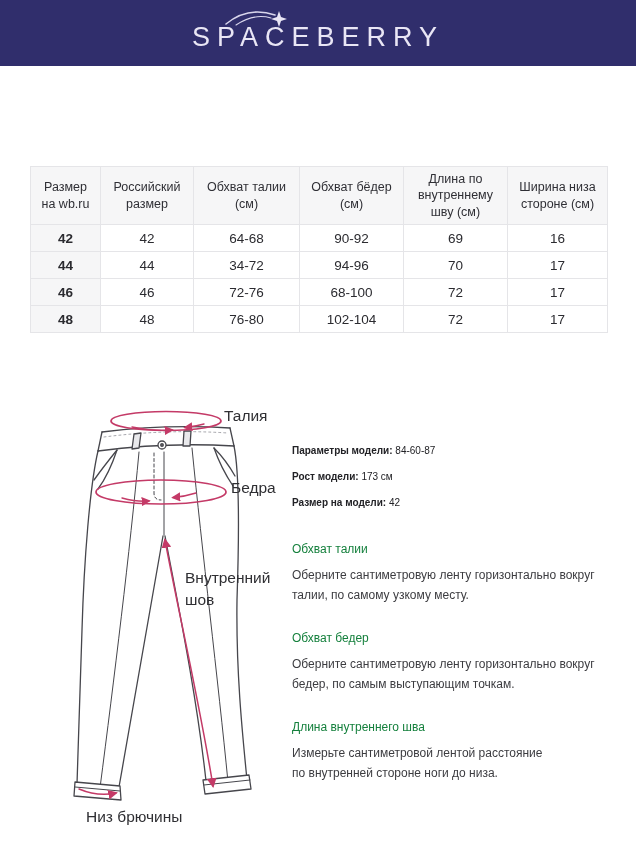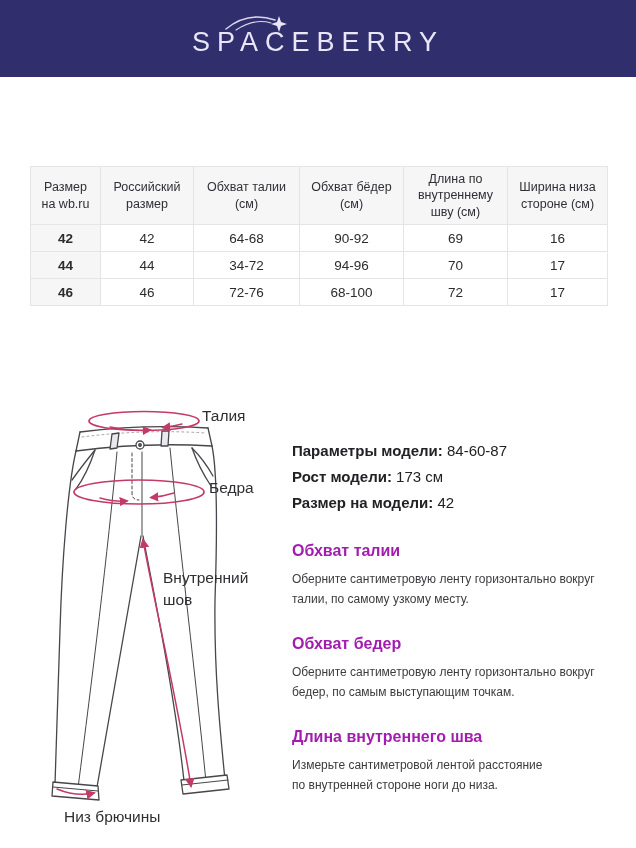--- a/index.html
+++ b/index.html
@@ -1,50 +1,50 @@
 <!DOCTYPE html>
 <html><head>
 <meta charset="utf-8">
 <style>
   * { margin:0; padding:0; box-sizing:border-box; }
   html,body { background:#ffffff; }
   body { font-family:"Liberation Sans", sans-serif; color:#2b2b30; }
   .page { position:relative; width:636px; height:848px; background:#ffffff; overflow:hidden; }
 
   
-  .hdr { position:absolute; left:0; top:0; width:636px; height:77px; background:#302e6c;
+  .hdr { position:absolute; left:0; top:0; width:636px; height:66px; background:#302e6c;
          display:flex; align-items:center; justify-content:center; }
   .brand { position:relative; display:inline-block; color:#e9e6f5; font-size:27px;
            letter-spacing:7px; font-weight:400; padding-top:8px; }
   .brand svg { position:absolute; left:calc(50% - 95px); top:-11px; width:70px; height:28px; }
 
   
   .size-table { position:absolute; left:30px; top:166px; width:577px; border-collapse:collapse;
                 table-layout:fixed; }
   .size-table th, .size-table td { border:1px solid #e5e5e8; text-align:center; vertical-align:middle; }
   .size-table th { background:#f6f6f7; font-weight:400; font-size:12.5px; line-height:1.3;
                    color:#2f2f35; height:58px; padding:4px 6px; }
   .size-table td { font-size:13.5px; color:#2b2b30; height:27px; background:#ffffff; }
   .size-table td.first { background:#f6f6f7; font-weight:700; }
 
   
-  .diagram { position:absolute; left:22px; top:390px; width:260px; height:450px; }
+  .diagram { position:absolute; left:44px; top:390px; width:260px; height:450px; }
   .diagram svg.pants { position:absolute; left:0; top:0; width:260px; height:450px; }
   .dlabel { position:absolute; font-size:15.5px; font-weight:500; color:#2f2f33; line-height:1.4; }
   .dlabel.waist   { left:180px; top:15px; }
   .dlabel.hips    { left:187px; top:87px; }
   .dlabel.inseam  { left:141px; top:177px; width:112px; }
   .dlabel.hem     { left:42px;  top:416px; }
 
   
   .info { position:absolute; left:292px; top:438px; width:332px; }
-  .model-line { font-size:15px; line-height:26px; color:#222226; }
+  .model-line { font-size:10px; line-height:26px; color:#222226; }
   .model-line .lbl { font-weight:700; }
   .section { margin-top:26px; }
-  .section h3 { font-size:16px; font-weight:700; color:#a21caf; margin-bottom:9px; }
+  .section h3 { font-size:12px; font-weight:400; color:#15803d; margin-bottom:9px; }
   .section p { font-size:12px; line-height:20px; color:#3c3c40; white-space:pre-line; }
 </style>
 </head>
 <body>
 
 <div class="page">
 
   <div class="hdr">
     <span class="brand">
       <svg viewBox="0 0 70 28" aria-hidden="true">
@@ -90,20 +90,28 @@
         <td>34-72</td>
         <td>94-96</td>
         <td>70</td>
         <td>17</td>
       </tr>
       <tr>
         <td class="first">46</td>
         <td>46</td>
         <td>72-76</td>
         <td>68-100</td>
+        <td>72</td>
+        <td>17</td>
+      </tr>
+      <tr>
+        <td class="first">48</td>
+        <td>48</td>
+        <td>76-80</td>
+        <td>102-104</td>
         <td>72</td>
         <td>17</td>
       </tr>
     </tbody>
   </table>
 
   <div class="diagram">
     <svg class="pants" viewBox="0 0 260 450" aria-hidden="true">
       <defs>
         <marker id="ap" viewBox="0 0 10 10" refX="8" refY="5" markerWidth="6.5" markerHeight="6.5" orient="auto-start-reverse">

